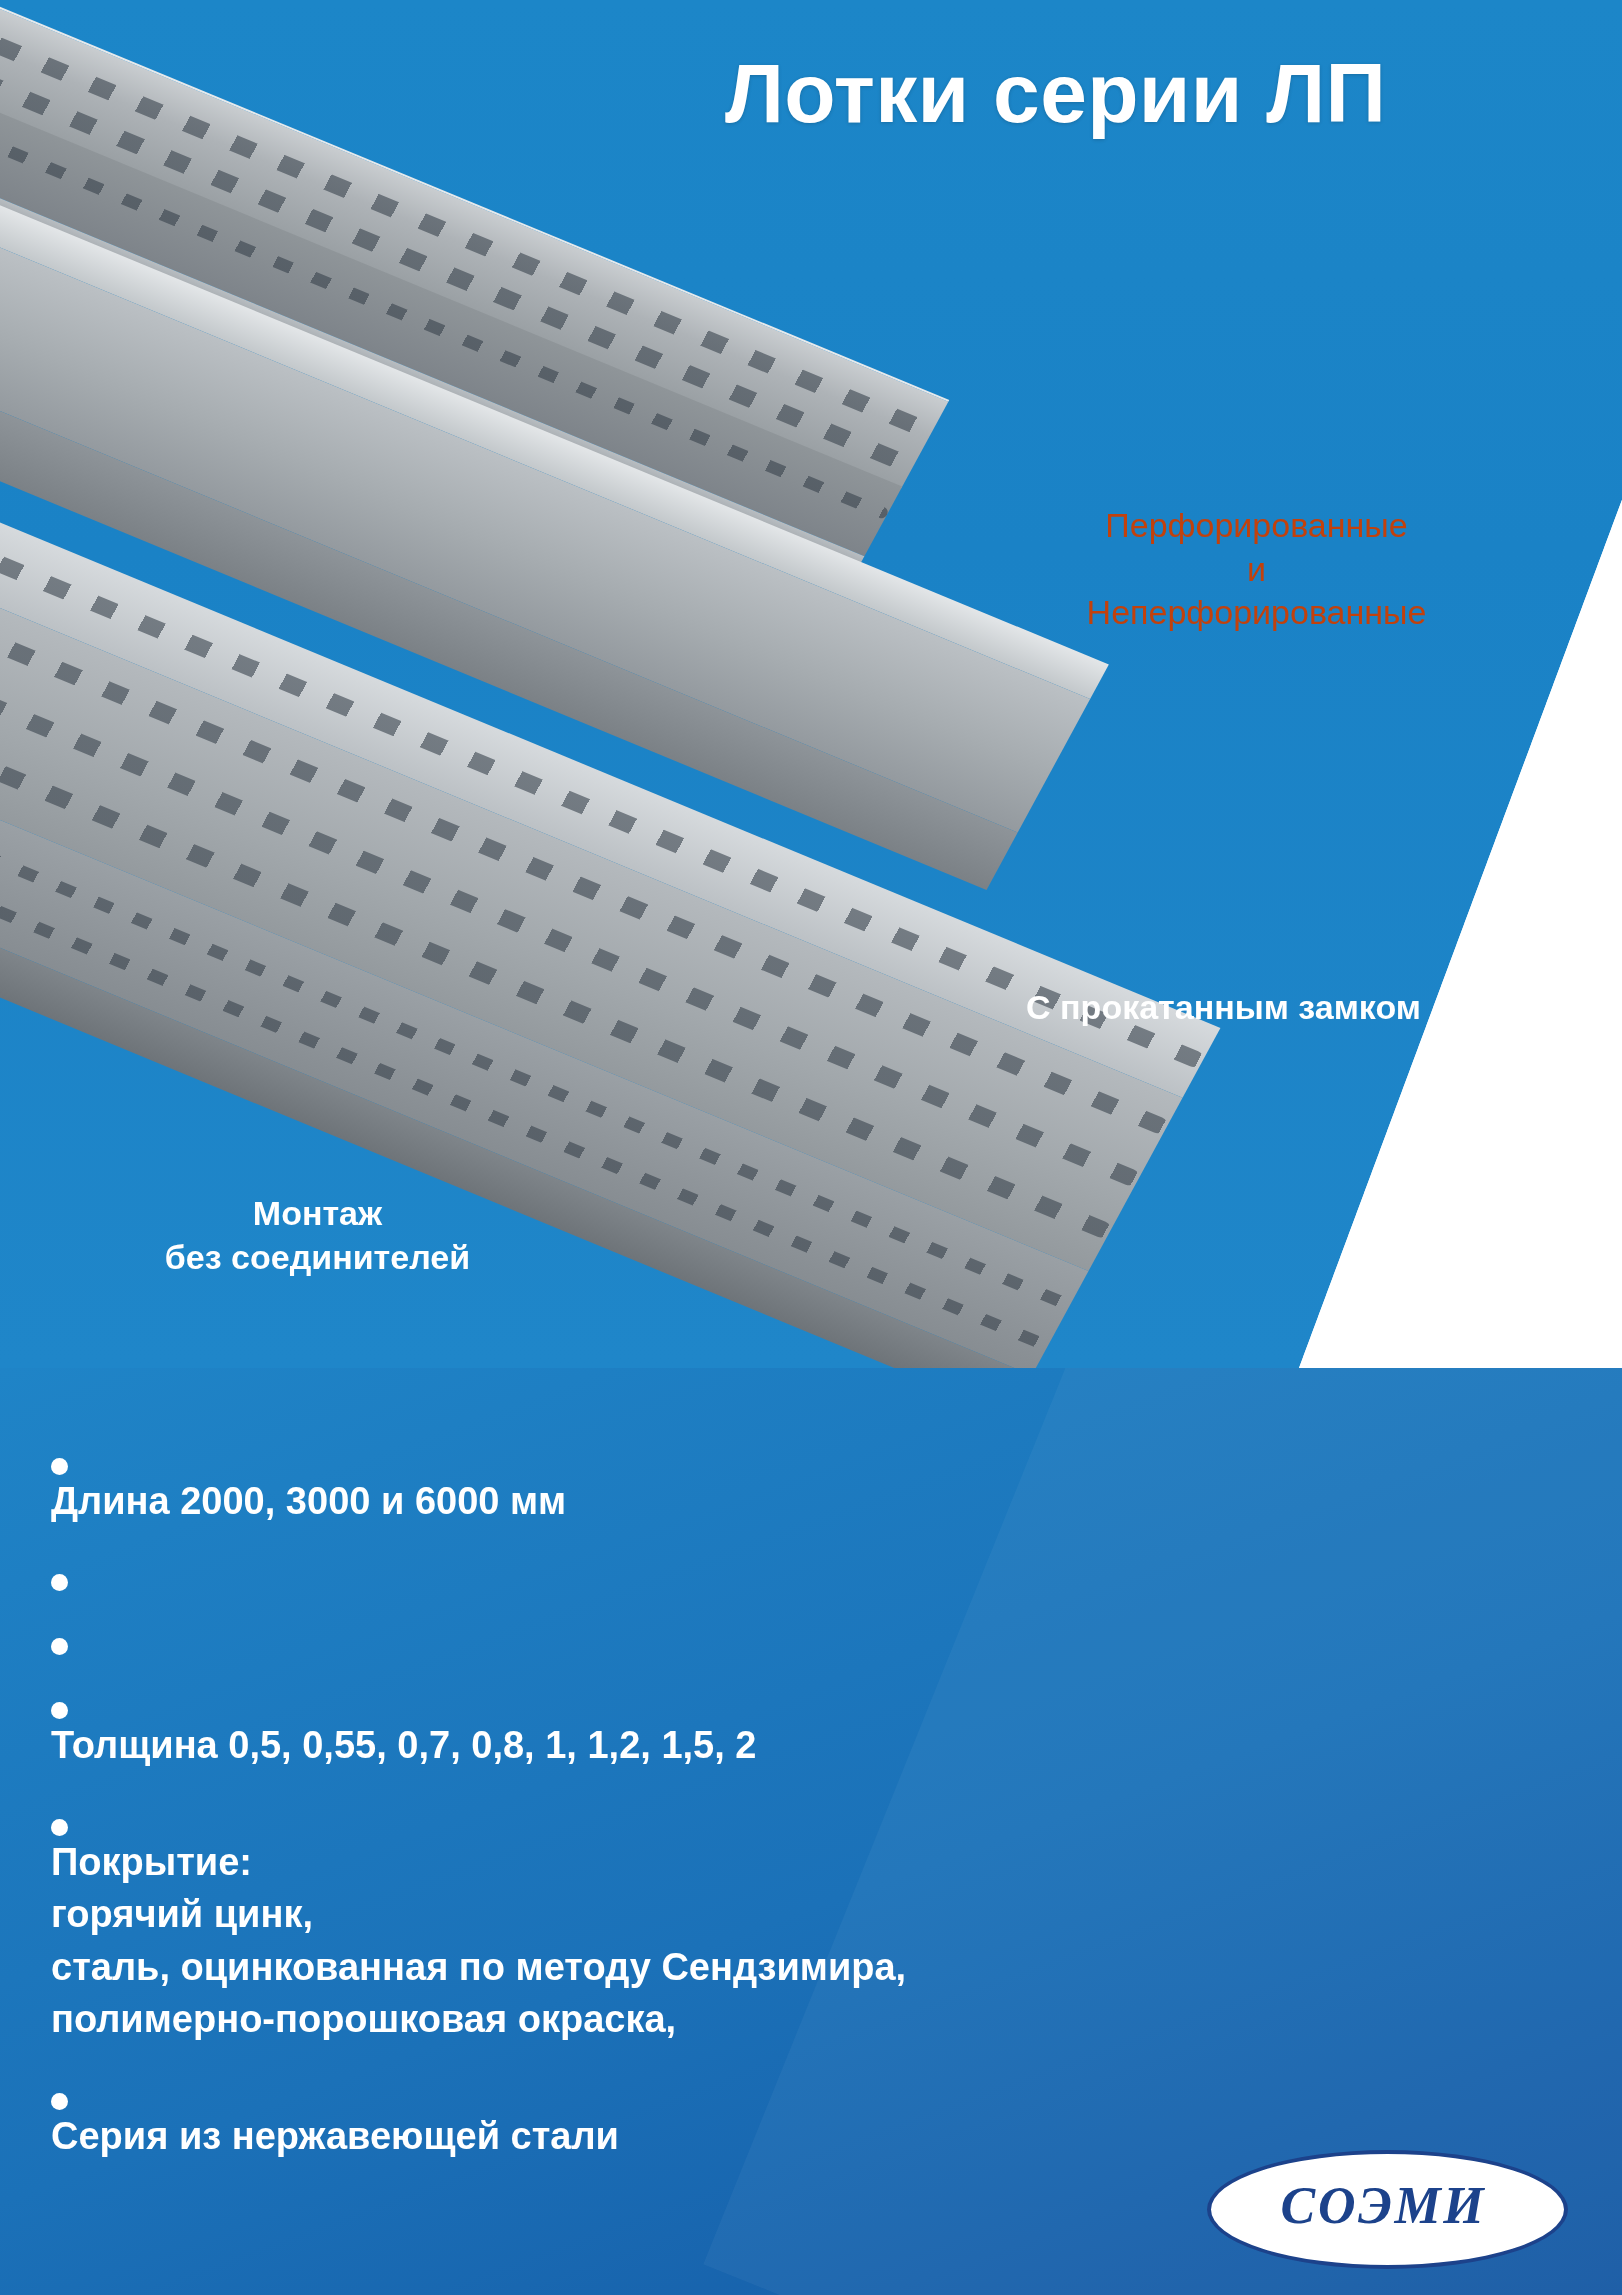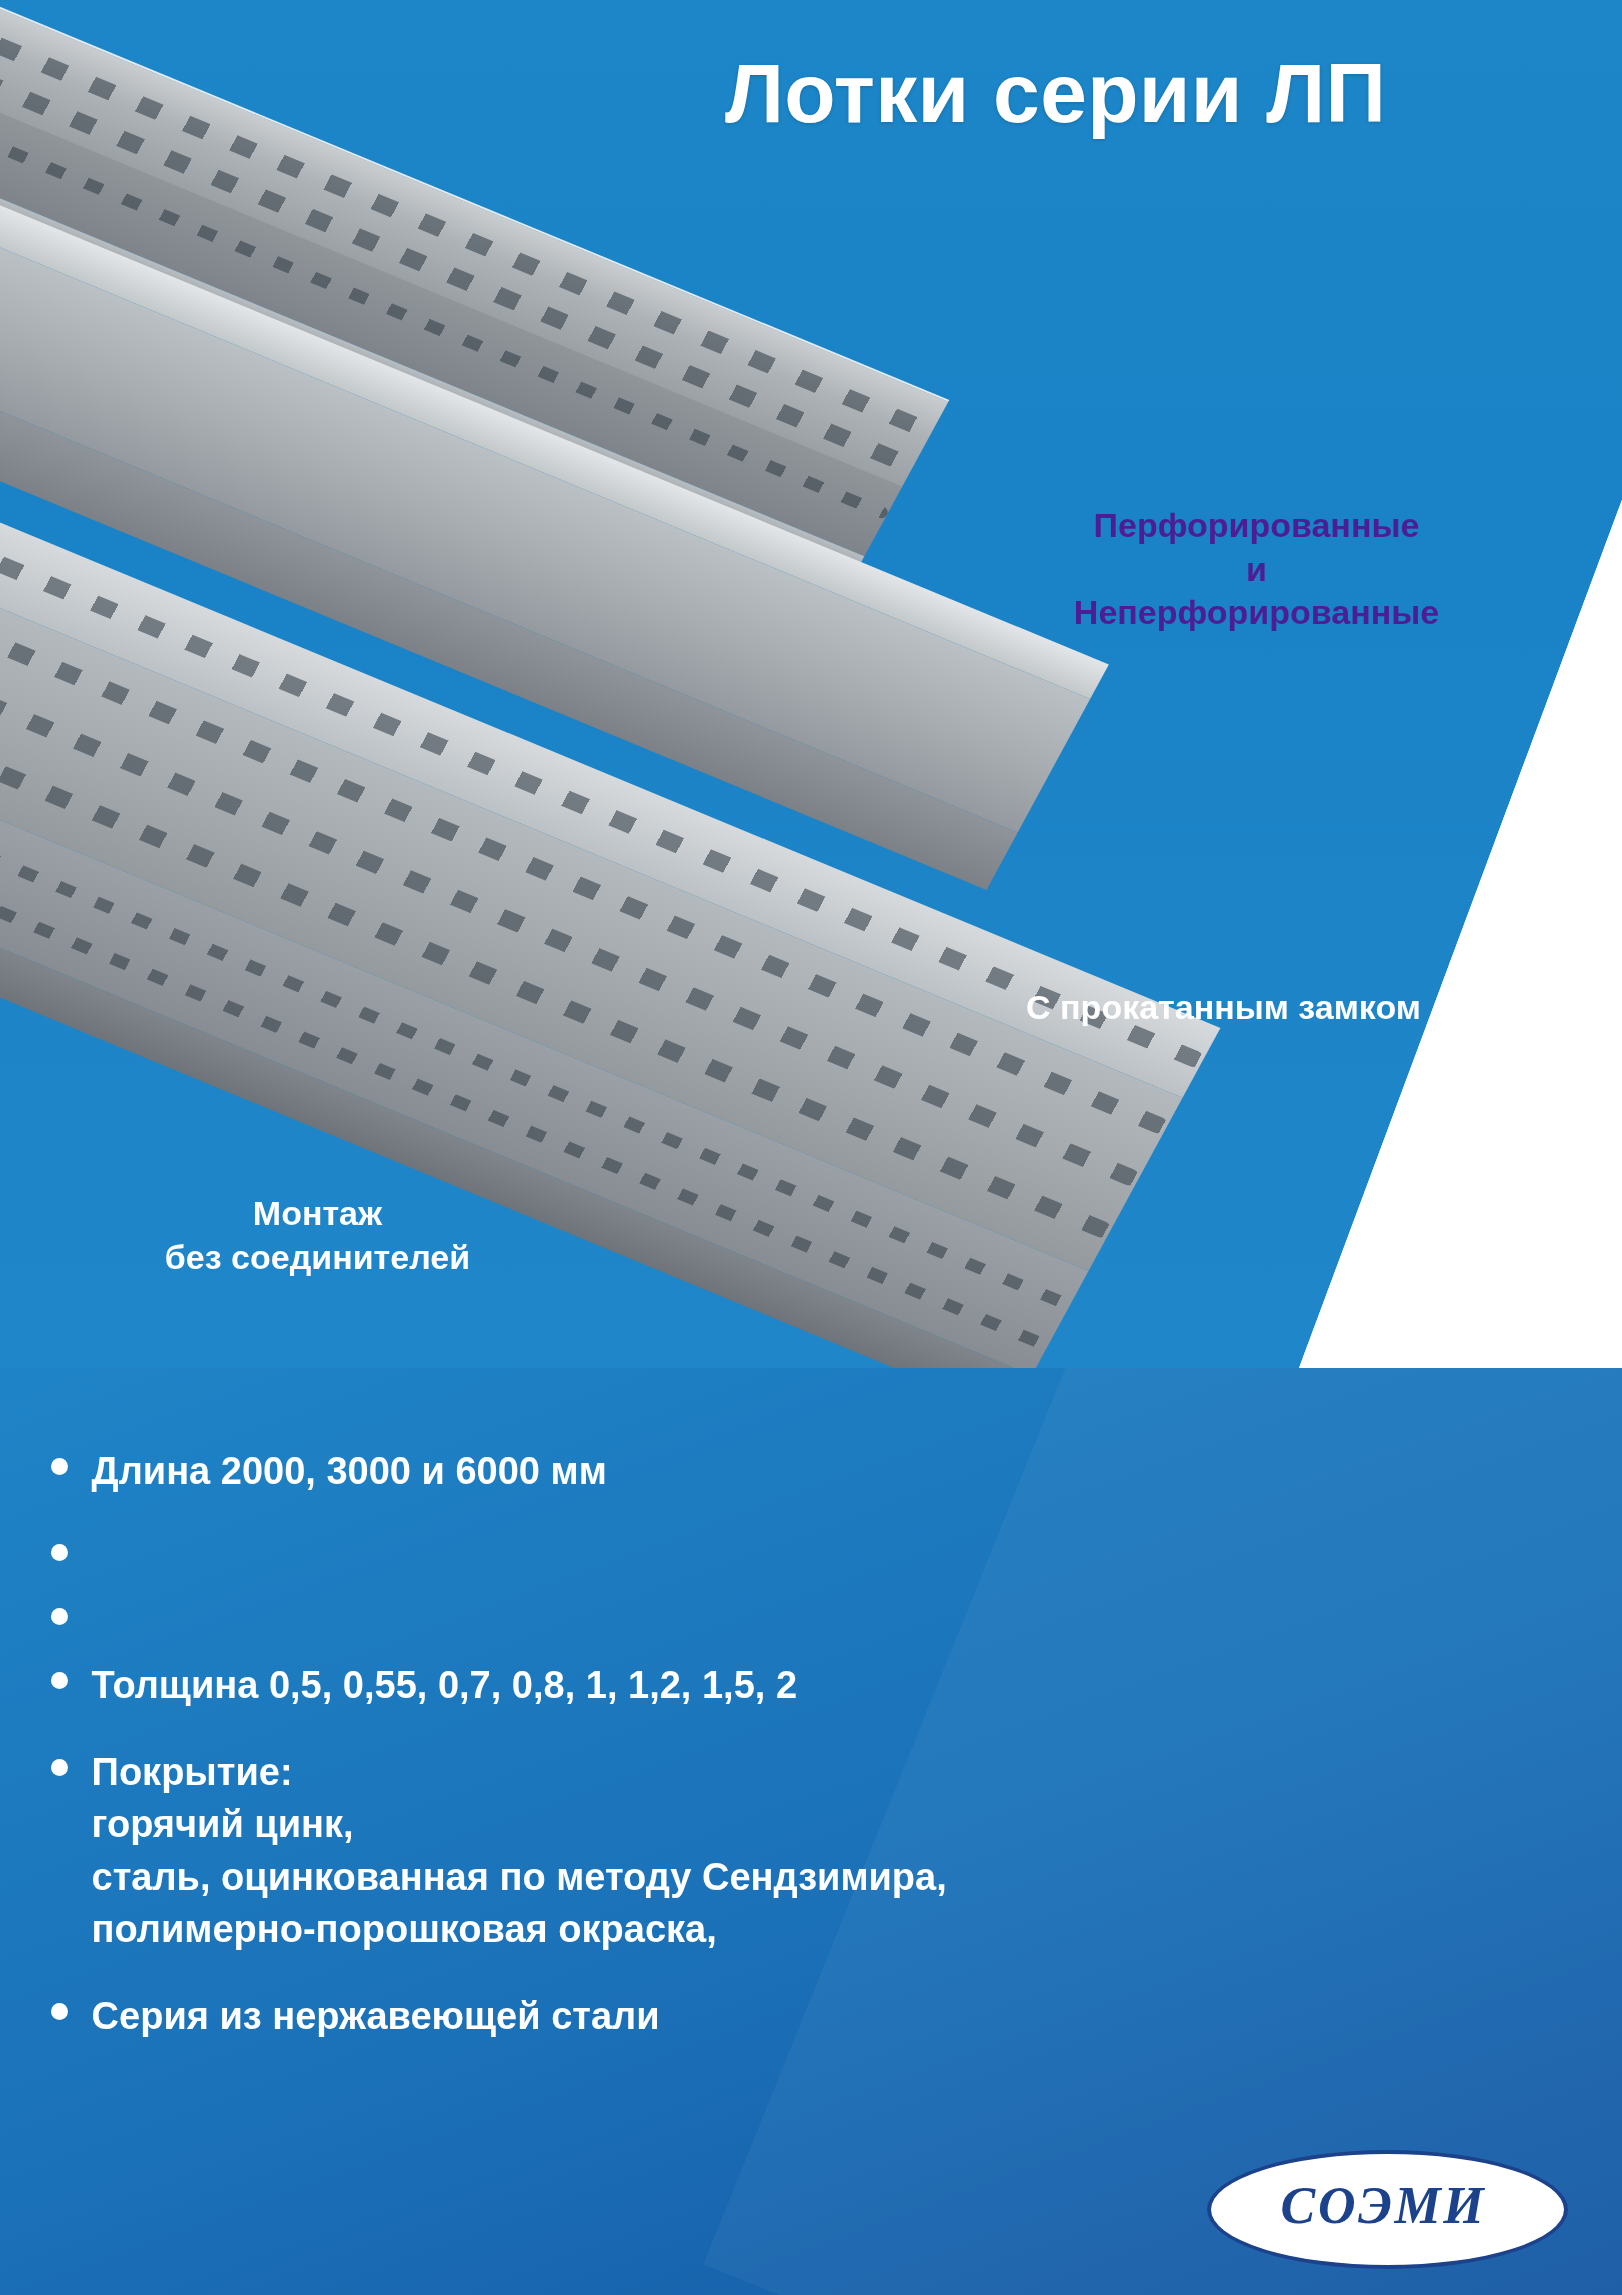--- a/index.html
+++ b/index.html
@@ -139,23 +139,23 @@
     line-height: 1.08;
     letter-spacing: 0.3px;
     text-shadow: 0 1.3px 3.9px rgba(0,0,0,.18);
   }
   .hero-sub1 {
     position: absolute;
     right: 39px;
     top: 504px;
     width: 655px;
     text-align: center;
-    color: #4c1d95;
+    color: #c2410c;
     font-size: 34px;
-    font-weight: bold;
+    font-weight: normal;
     line-height: 1.28;
   }
   .hero-sub2 {
     position: absolute;
     right: 141px;
     top: 985px;
     width: 517px;
     text-align: center;
     color: #ffffff;
     font-size: 34px;
@@ -197,20 +197,21 @@
   .spec-list {
     position: absolute;
     left: 51px;
     top: 77px;
     width: 1460px;
   }
   .spec-item {
     display: flex;
     align-items: flex-start;
     margin-bottom: 34px;
+    flex-direction: column;
   }
   .bullet {
     flex: 0 0 auto;
     width: 17px;
     height: 17px;
     border-radius: 50%;
     background: #ffffff;
     margin-top: 13px;
     margin-right: 23.6px;
   }

